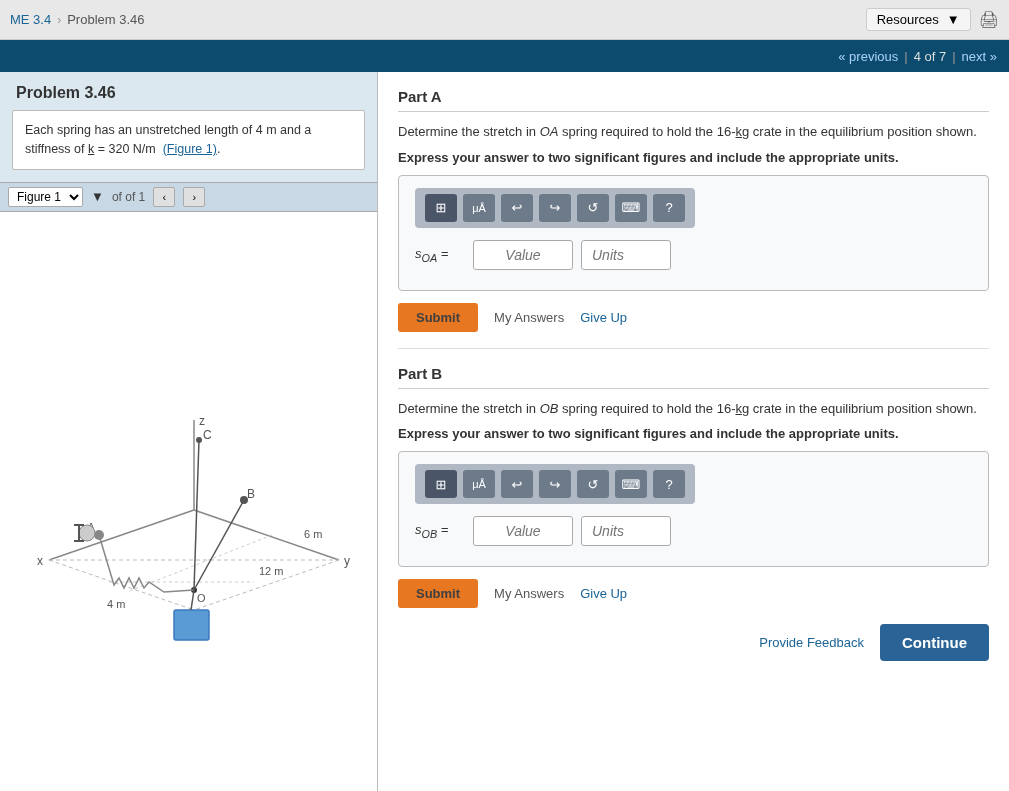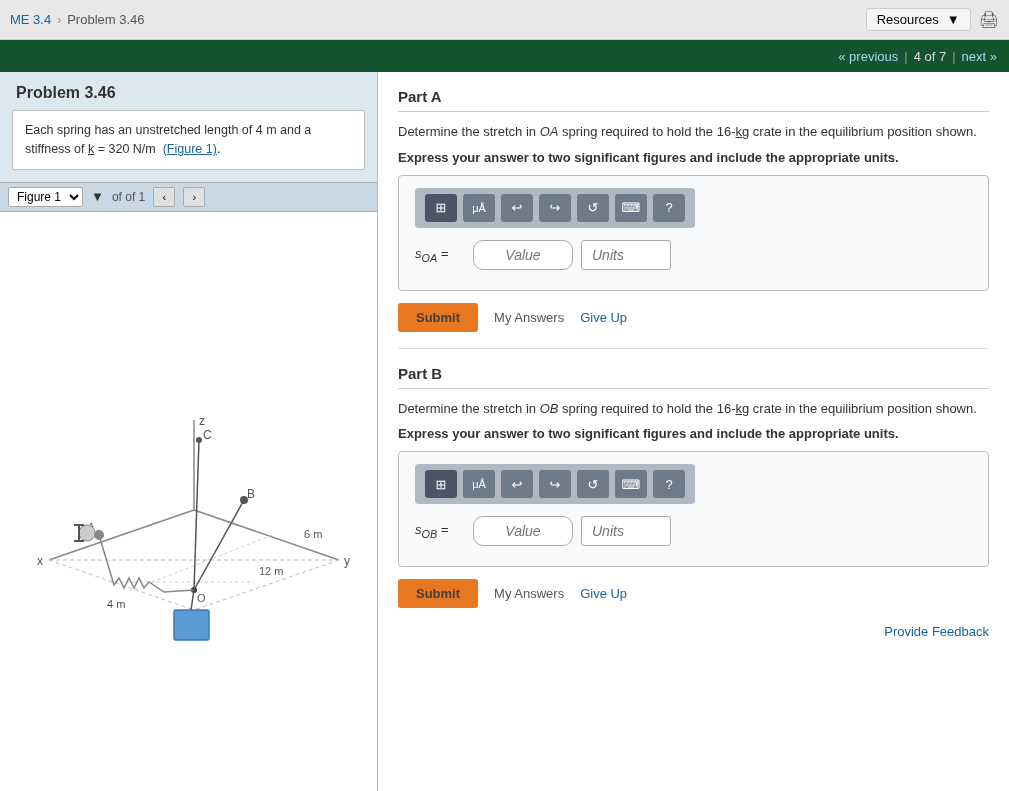--- a/index.html
+++ b/index.html
@@ -50,21 +50,21 @@
       gap: 8px;
     }
     .print-icon {
       font-size: 16px;
       color: #555;
       cursor: pointer;
     }
 
     
     .pagination-bar {
-      background: #14532d;
+      background: #0c4a6e;
       color: #ddd;
       display: flex;
       align-items: center;
       justify-content: flex-end;
       padding: 6px 12px;
       font-size: 13px;
       gap: 6px;
       height: 32px;
     }
     .pagination-bar a {
@@ -215,21 +215,21 @@
       margin-bottom: 8px;
     }
     .input-label {
       font-size: 13px;
       color: #333;
       min-width: 50px;
       font-style: italic;
     }
     .value-input {
       border: 1px solid #aaa;
-      border-radius: 10px;
+      border-radius: 3px;
       padding: 6px 10px;
       font-size: 14px;
       color: #999;
       font-style: italic;
       width: 100px;
       text-align: center;
     }
     .units-input {
       border: 1px solid #aaa;
       border-radius: 3px;
@@ -471,16 +471,17 @@
 
       <div class="action-row">
         <button class="submit-btn">Submit</button>
         <a href="#" class="my-answers-link">My Answers</a>
         <a href="#" class="give-up-link">Give Up</a>
       </div>
     </div>
 
     <div class="bottom-row">
       <a href="#" class="feedback-link">Provide Feedback</a>
+      <button class="continue-btn">Continue</button>
     </div>
 
   </div>
 </div>
 
 </body></html>

